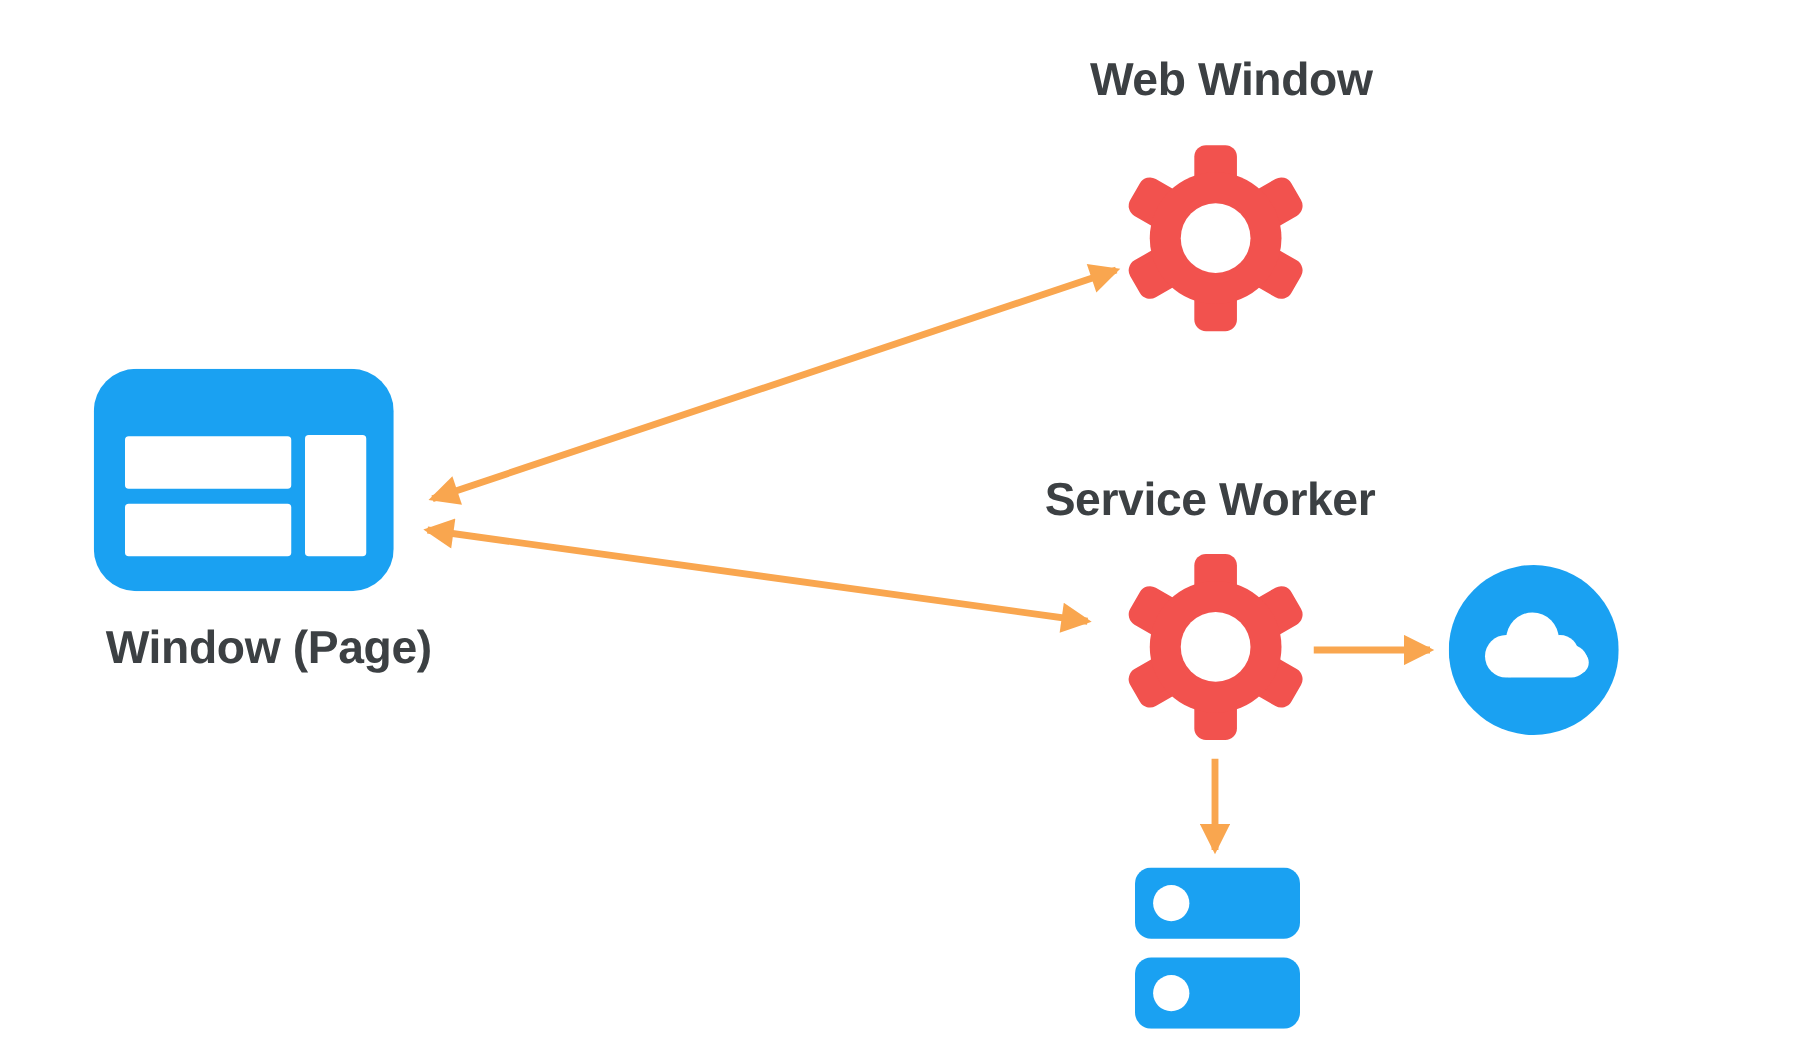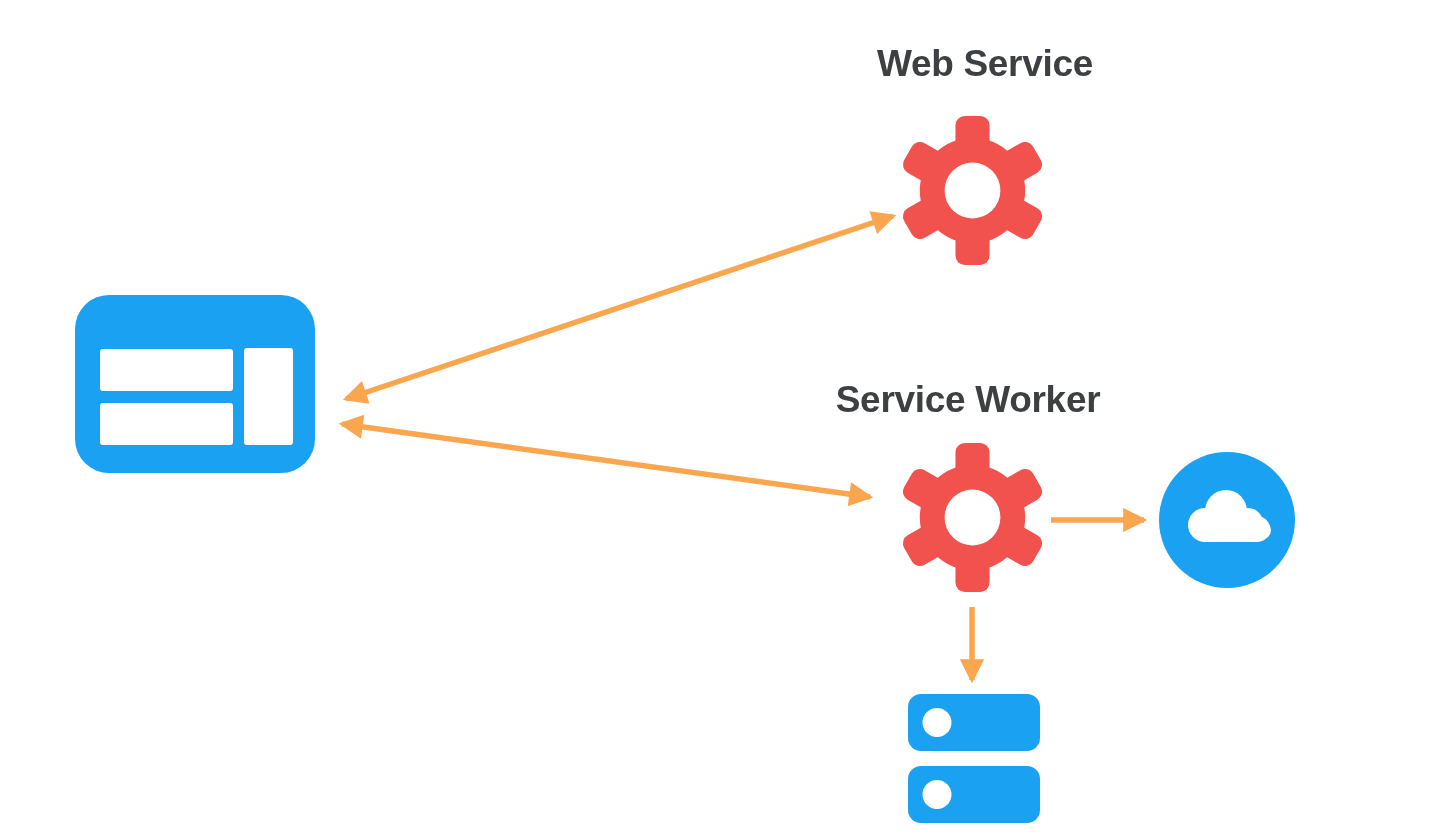--- a/index.html
+++ b/index.html
@@ -59,22 +59,23 @@
     <line class="edge" x1="1051" y1="520" x2="1144" y2="520" marker-end="url(#ah)"></line>
     <line class="edge" x1="972" y1="607" x2="972" y2="680" marker-end="url(#ah)"></line>
   </svg>
 
   <svg id="icon-window" class="icon" width="240" height="178" viewBox="0 0 240 178">
     <rect class="fill-blue" x="0" y="0" width="240" height="178" rx="34"></rect>
     <rect class="fill-white" x="25" y="54" width="133" height="42" rx="3"></rect>
     <rect class="fill-white" x="25" y="108" width="133" height="42" rx="3"></rect>
     <rect class="fill-white" x="169" y="53" width="49" height="97" rx="3"></rect>
   </svg>
+  <div id="label-window" class="label">Window (Page)</div>
 
-  <div id="label-webworker" class="label">Web Service</div>
+  <div id="label-webworker" class="label">Web Window</div>
   <svg id="gear-webworker" class="icon" width="155" height="155" viewBox="0 0 100 100">
     <g class="fill-red">
       <rect x="39" y="2" width="22" height="26" rx="6" transform="rotate(0 50 50)"></rect>
       <rect x="39" y="2" width="22" height="26" rx="6" transform="rotate(60 50 50)"></rect>
       <rect x="39" y="2" width="22" height="26" rx="6" transform="rotate(120 50 50)"></rect>
       <rect x="39" y="2" width="22" height="26" rx="6" transform="rotate(180 50 50)"></rect>
       <rect x="39" y="2" width="22" height="26" rx="6" transform="rotate(240 50 50)"></rect>
       <rect x="39" y="2" width="22" height="26" rx="6" transform="rotate(300 50 50)"></rect>
       <circle cx="50" cy="50" r="34"></circle>
     </g>

